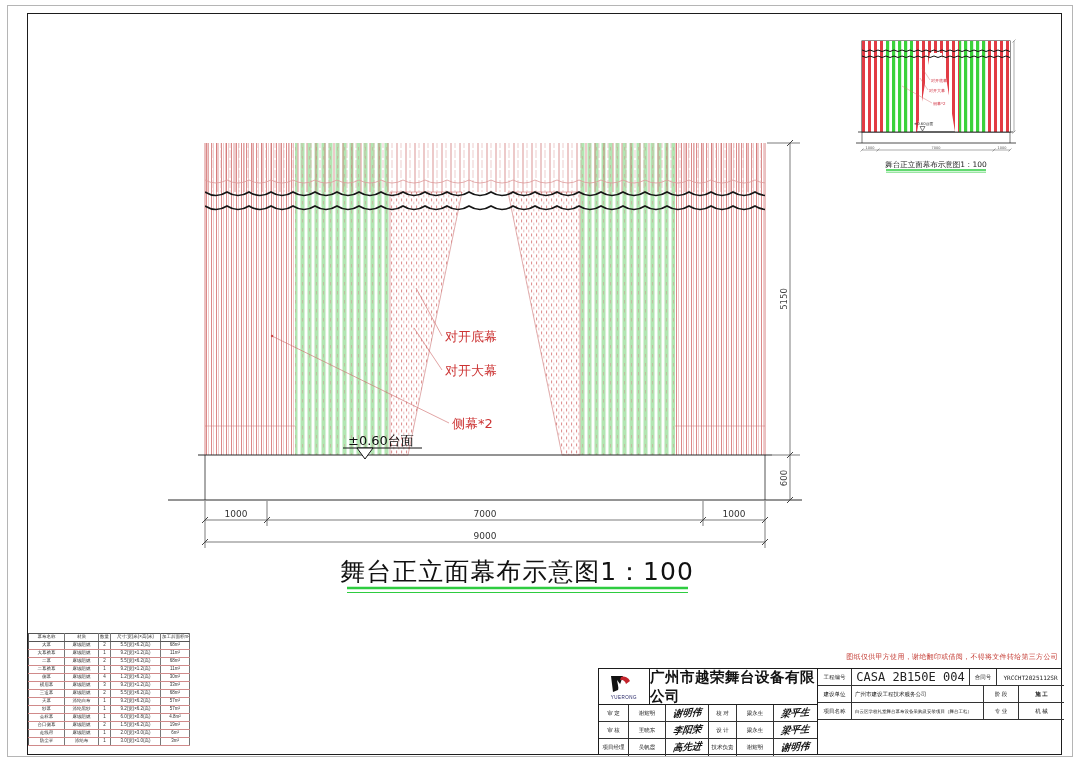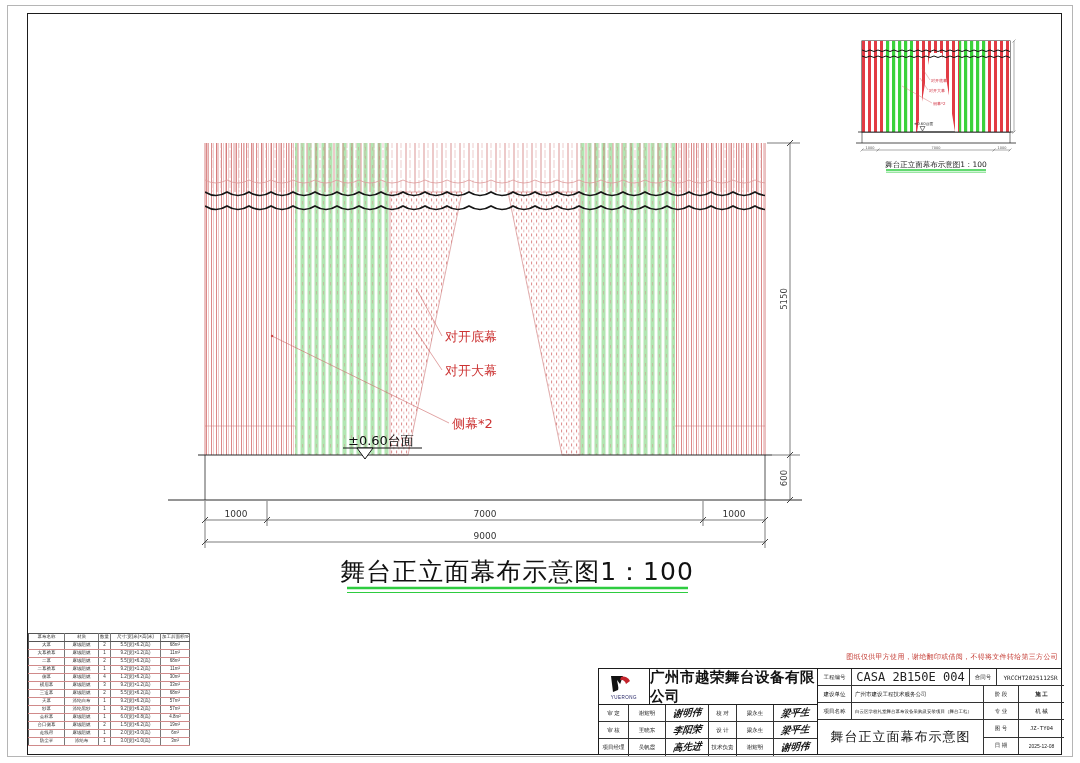--- a/index.html
+++ b/index.html
@@ -439,27 +439,14 @@
       <div class="tbr-cell" style="width:132px;justify-content:flex-start;padding-left:3px">广州市建设工程技术服务公司</div>
       <div class="tbr-cell" style="width:35px">阶 段</div>
       <div class="tbr-cell last" style="width:45px;font-weight:bold">施 工</div>
     </div>
     <div class="tbr-row">
       <div class="tbr-cell" style="width:34px">项目名称</div>
       <div class="tbr-cell" style="width:132px;justify-content:flex-start;padding-left:3px;font-size:4.5px">白云区学校礼堂舞台幕布设备采购及安装项目（舞台工程）</div>
       <div class="tbr-cell" style="width:35px">专 业</div>
       <div class="tbr-cell last" style="width:45px">机 械</div>
     </div>
-    <div class="tb-bigrow">
-      <div class="tb-drawing-title">舞台正立面幕布示意图</div>
-      <div class="tb-minicol">
-        <div class="tb-minirow">
-          <div class="tbr-cell" style="width:35px">图 号</div>
-          <div class="tbr-cell last" style="width:45px;font-family:'DejaVu Sans Mono',monospace">JZ-TY04</div>
-        </div>
-        <div class="tb-minirow">
-          <div class="tbr-cell" style="width:35px">日 期</div>
-          <div class="tbr-cell last" style="width:45px;font-size:5px">2025-12-08</div>
-        </div>
-      </div>
-    </div>
   </div>
 </div>
 
 </body></html>

